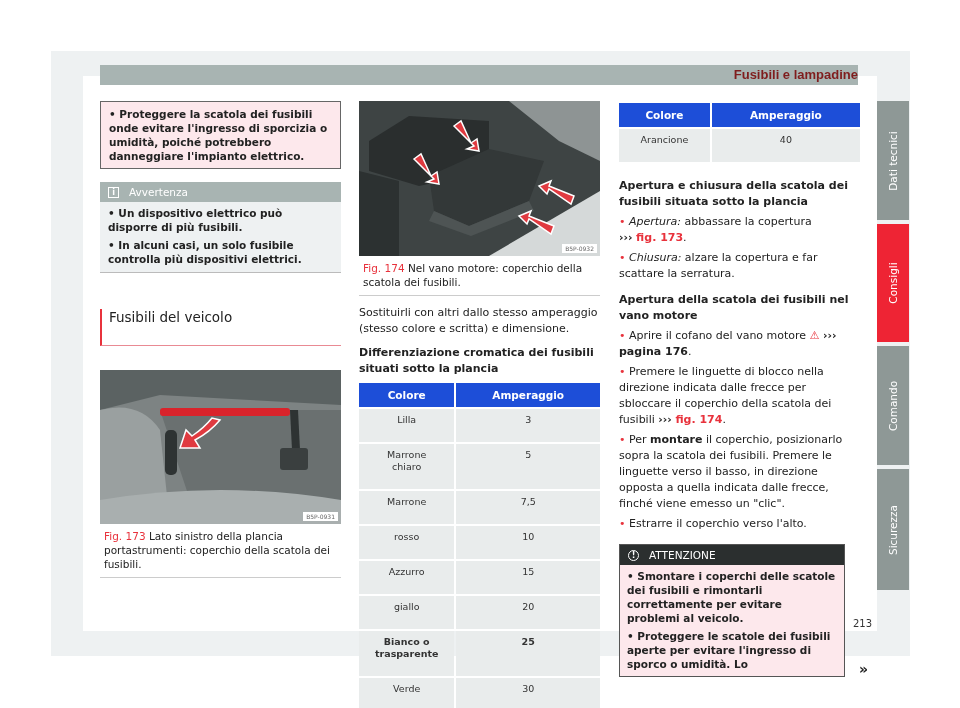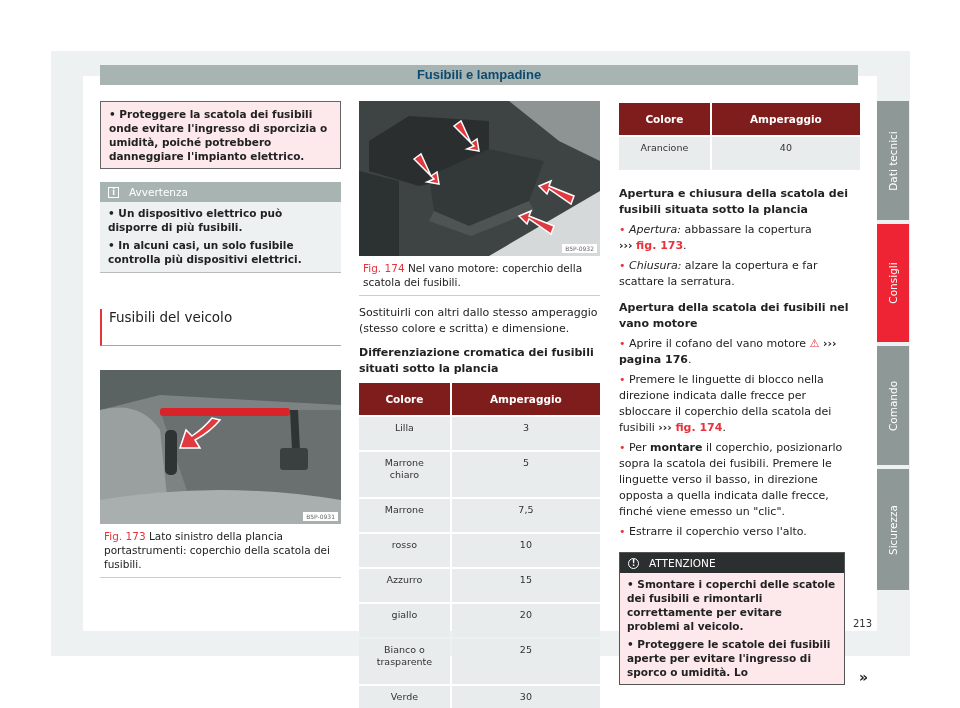--- a/index.html
+++ b/index.html
@@ -3,21 +3,21 @@
 <meta charset="utf-8">
 <style>
   * { box-sizing: border-box; margin: 0; padding: 0; }
   html, body { width: 960px; height: 708px; background: #ffffff; overflow: hidden; }
   body { position: relative; font-family: "DejaVu Sans", sans-serif; color: #222; }
 
   .outer { position: absolute; left: 51px; top: 51px; width: 859px; height: 605px; background: #eef1f2; }
   .inner { position: absolute; left: 83px; top: 76px; width: 794px; height: 555px; background: #ffffff; }
 
   .header-bar { position: absolute; left: 100px; top: 65px; width: 758px; height: 20px; background: #a8b4b2;
-    color: #0c4a6e; font-family: "Liberation Sans", sans-serif; font-size: 13px; font-weight: bold; text-align: center; line-height: 20px; }
+    color: #7f1d1d; font-family: "Liberation Sans", sans-serif; font-size: 13px; font-weight: bold; text-align: right; line-height: 20px; }
 
   .col { position: absolute; top: 101px; }
   .col1 { left: 100px; width: 241px; }
   .col2 { left: 359px; width: 241px; }
   .col3 { left: 619px; width: 241px; }
 
   .pink-box { background: #fde8ec; border: 1px solid #666; padding: 5px 8px; font-size: 10.5px; line-height: 14px; font-weight: bold; }
   .note-box { margin-top: 13px; background: #eef1f2; border-bottom: 1px solid #bbb; }
   .note-head { background: #a8b4b2; color: #fff; font-size: 10.5px; padding: 3px 8px; height: 20px; line-height: 14px; display: flex; align-items: center; gap: 10px; }
   .note-body { padding: 4px 8px 6px; font-size: 10.5px; line-height: 14px; font-weight: bold; }
@@ -32,23 +32,23 @@
   .fig-cap { font-size: 10.5px; line-height: 14px; padding: 5px 4px 6px; }
   .fig-num { color: #e8323c; }
 
   .body-text { font-size: 11px; line-height: 16px; }
   .bold-head { font-weight: bold; font-size: 11px; line-height: 16px; }
   .bullet { color: #e8323c; }
   .xref { color: #e8323c; font-weight: bold; }
   .arr { font-weight: bold; }
 
   table.fuse { width: 100%; border-collapse: separate; border-spacing: 2px 2px; margin-left: -2px; width: calc(100% + 4px); font-size: 9.5px; }
-  table.fuse th { background: #7f1d1d; color: #fff; font-weight: bold; height: 32px; font-size: 10.5px; }
+  table.fuse th { background: #1d4ed8; color: #fff; font-weight: bold; height: 24px; font-size: 10.5px; }
   table.fuse td { background: #e9ecec; text-align: center; height: 21px; line-height: 12px; color: #333; padding: 16px; vertical-align: top; padding-top: 5px; }
-  table.fuse td.multi { height: 40px; }
+  table.fuse td.multi { height: 40px; font-weight: bold; }
 
   .warn-box { border: 1px solid #555; background: #fde8ec; width: 226px; }
   .warn-head { background: #2b2f2f; color: #fff; font-size: 10.5px; height: 20px; padding: 0 8px; display: flex; align-items: center; gap: 10px; }
   .warn-icon { display: inline-block; width: 11px; height: 11px; border: 1px solid #fff; border-radius: 50%; font-size: 8px; line-height: 9px; text-align: center; font-weight: bold; }
   .warn-body { padding: 4px 7px 5px; font-size: 10.5px; line-height: 14px; font-weight: bold; }
   .warn-body p + p { margin-top: 4px; }
   .continue { position: absolute; left: 240px; font-size: 14px; font-weight: bold; }
 
   .side-tab { position: absolute; left: 877px; width: 32px; background: #8e9896; color: #fff; font-family: "DejaVu Sans", sans-serif; font-size: 10.5px; }
   .side-tab span { position: absolute; left: 50%; top: 50%; transform: translate(-50%, -50%) rotate(-90deg); white-space: nowrap; }

